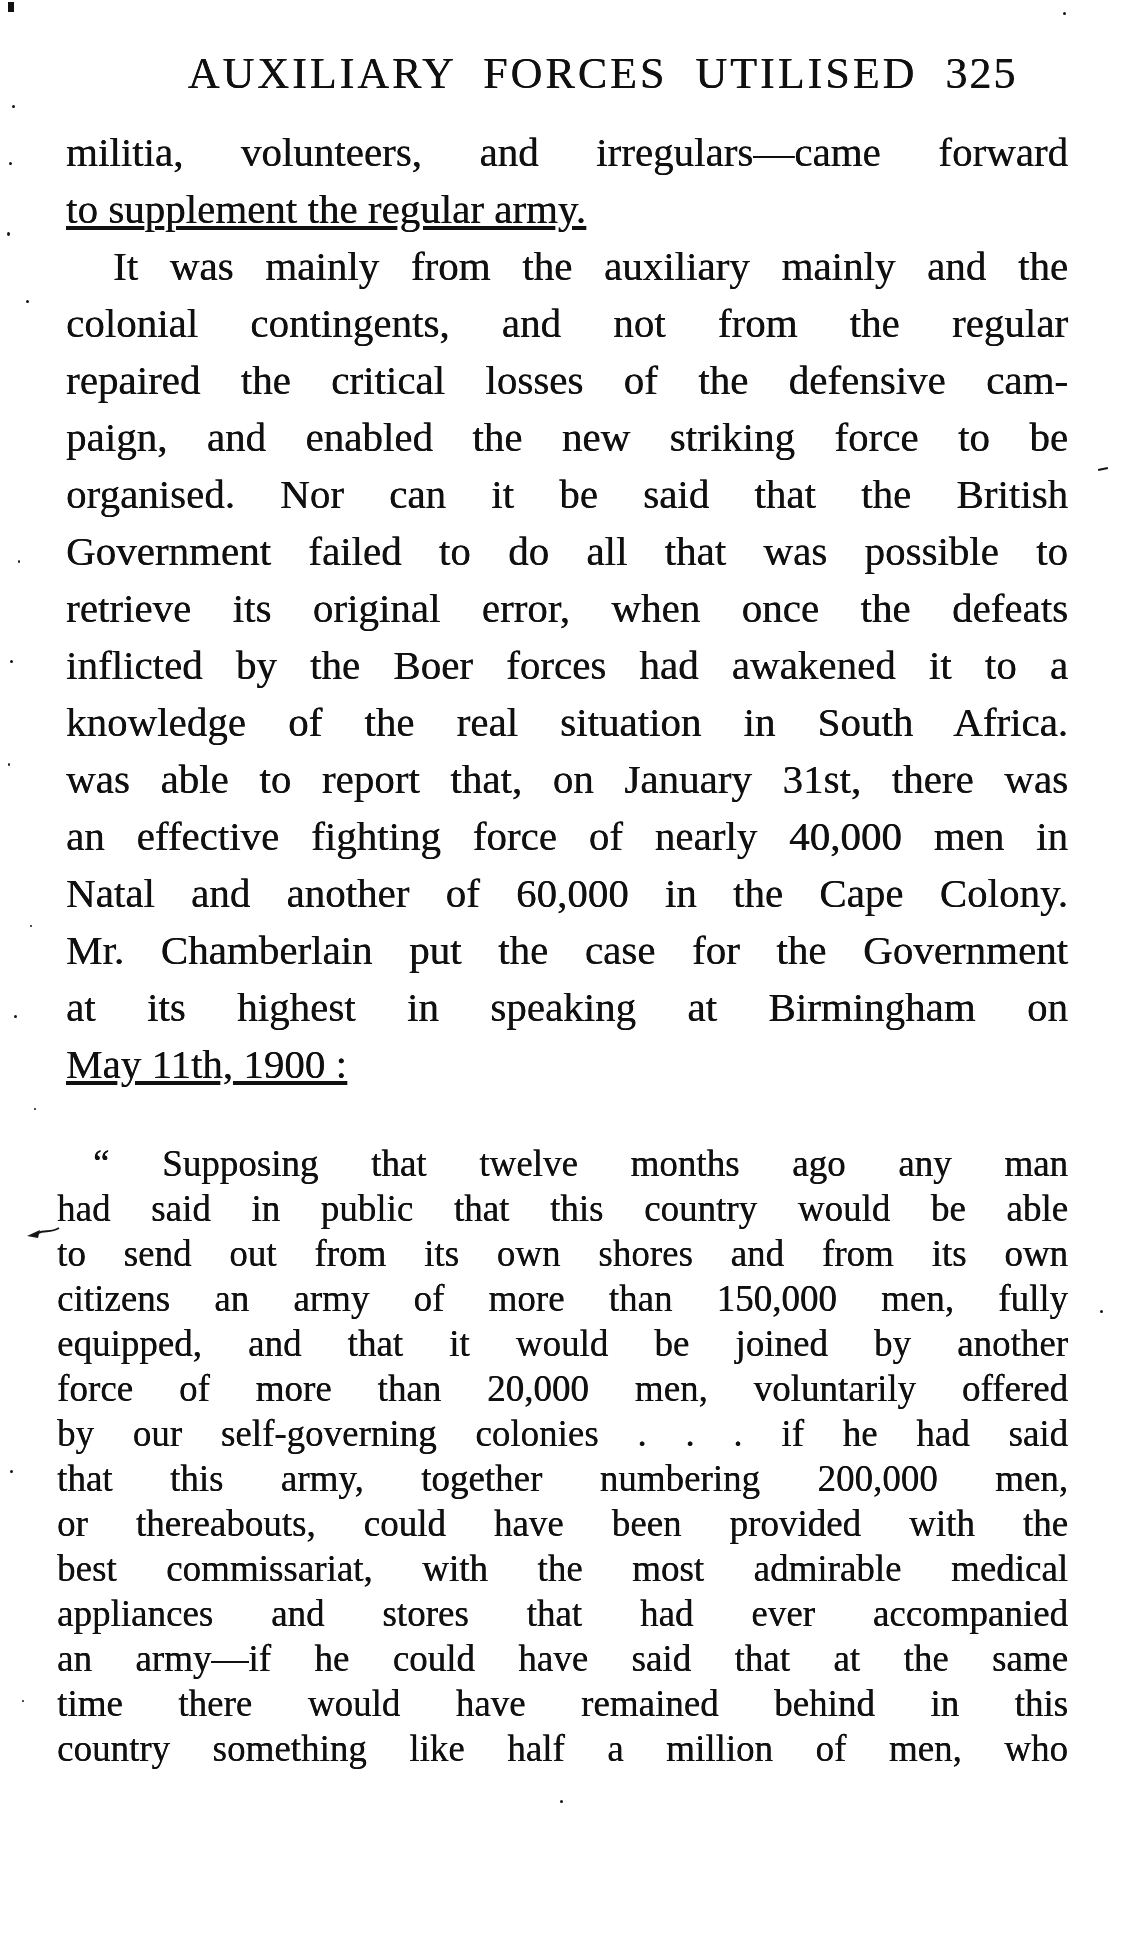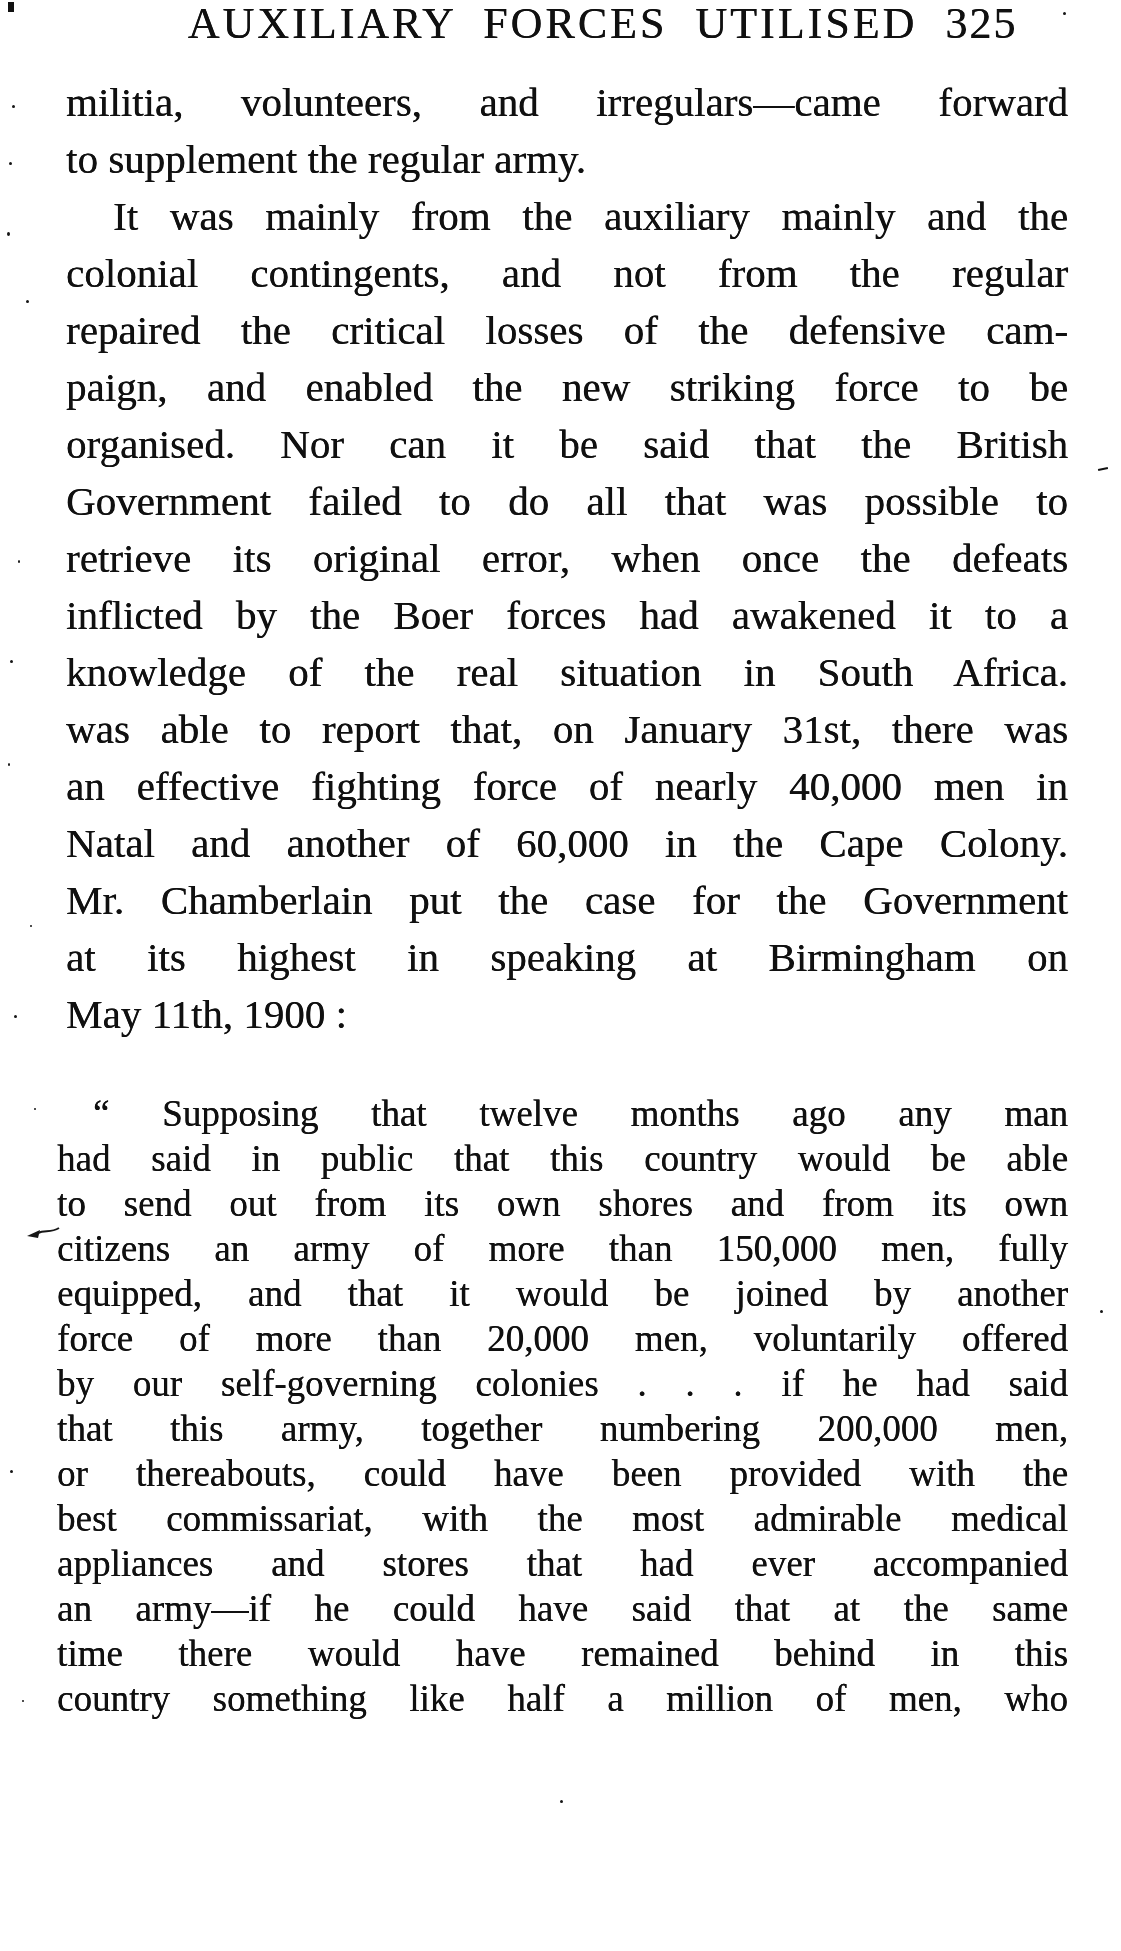--- a/index.html
+++ b/index.html
@@ -6,20 +6,21 @@
   .page{
     position:relative;
     width:1121px;height:1951px;
     background:#ffffff;
     overflow:hidden;
     color:#101010;
     font-family:"Liberation Serif","DejaVu Serif",serif;
     text-shadow:0.35px 0 0 currentColor; 
   }
   .running-head{
+    margin-top:50px;
     padding-left:84px;
     text-align:center;
     font-size:44px;
     line-height:48px;
     letter-spacing:3px;
     word-spacing:14px;
     white-space:nowrap;
   }
   .rh-folio{margin-left:28px;letter-spacing:2px;}
   .body-text{
@@ -27,21 +28,21 @@
     padding-left:66px;
     padding-right:53px;
     font-size:41px;
     line-height:57px;
   }
   .line{
     text-align:justify;
     text-align-last:justify;
     white-space:normal;
   }
-  .line.flush-last{text-align-last:left;}
+  .line.flush-last{text-align-last:left;text-decoration:underline;}
   .para.body .line.indent{padding-left:47px;}
   .para.quote{
     margin-left:-9px;
     margin-top:48px;
     font-size:37px;
     line-height:45px;
   }
   .para.quote .line.indent{padding-left:36px;}
   .speck{
     position:absolute;

